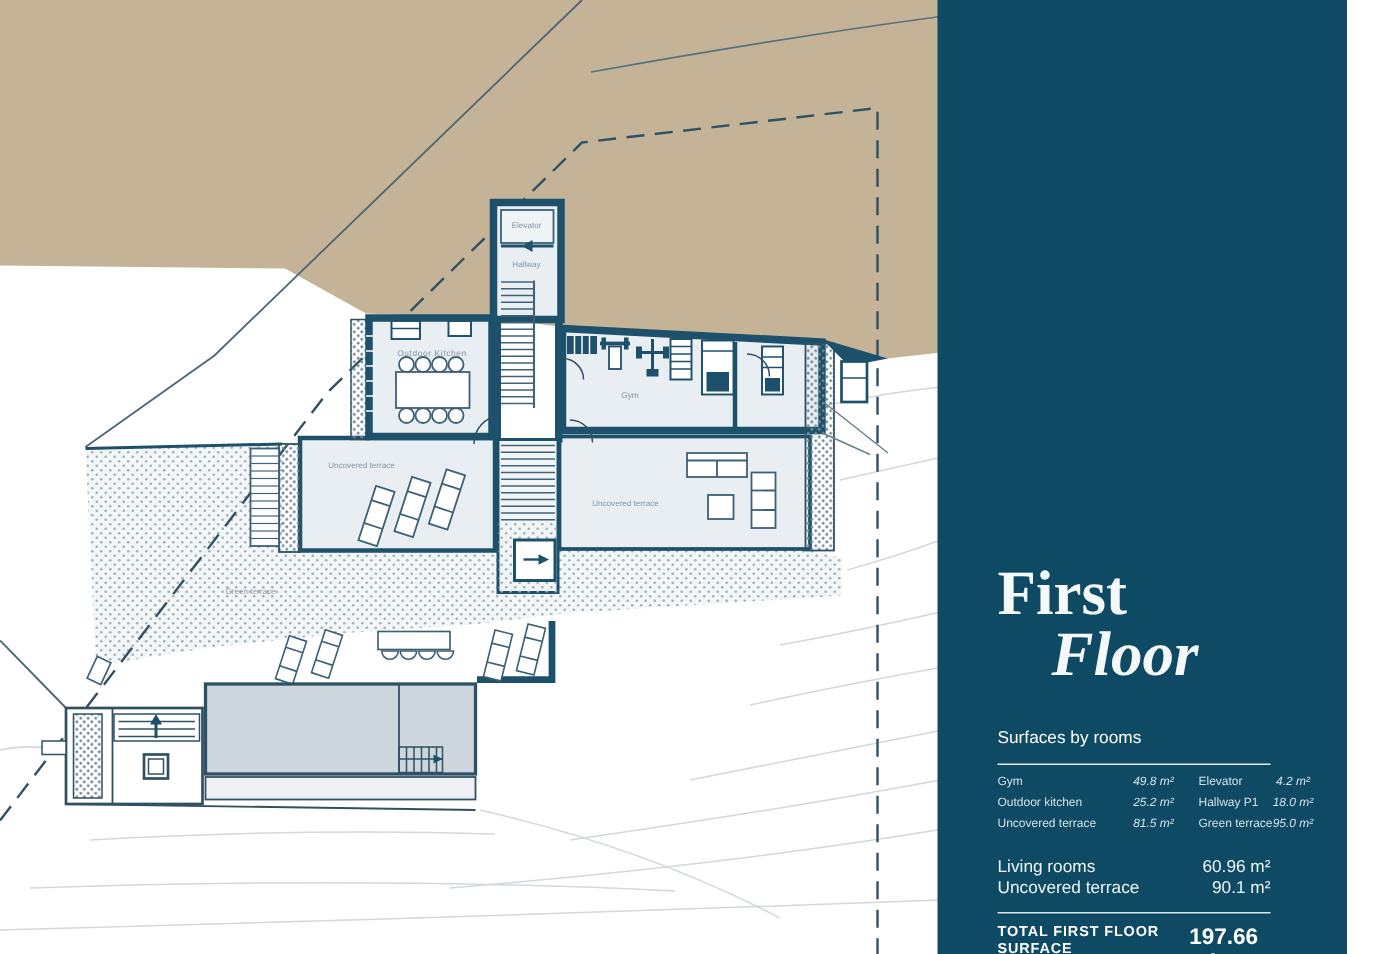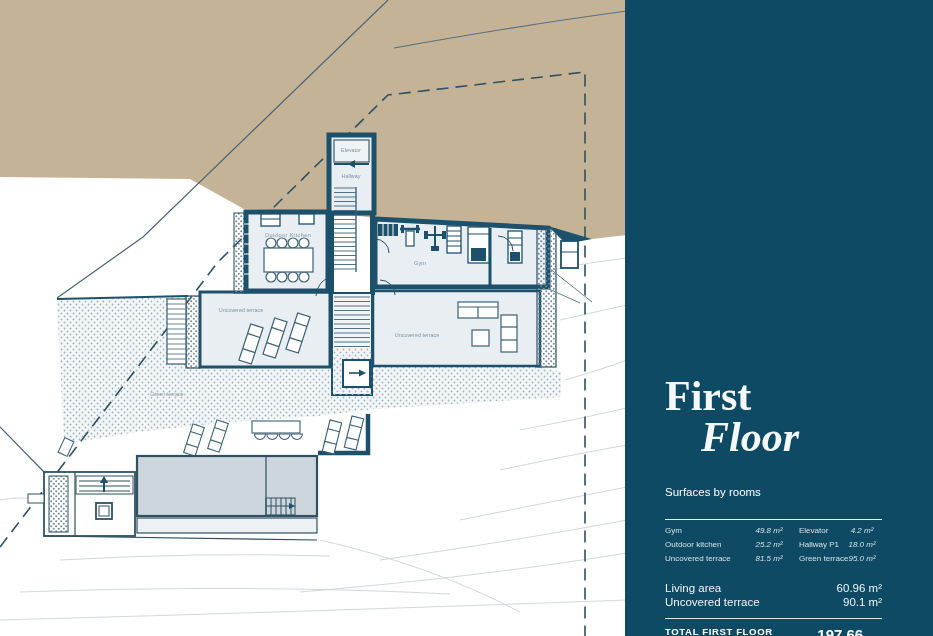--- a/index.html
+++ b/index.html
@@ -3,30 +3,30 @@
 <meta charset="utf-8">
 <style>
   html,body{margin:0;padding:0;}
   body{
     width:933px;height:636px;position:relative;overflow:hidden;
     background:#ffffff;font-family:"Liberation Sans",sans-serif;
   }
   #plan-svg{position:absolute;left:0;top:0;}
   
   .sidebar{
-    position:absolute;top:0;left:625px;width:308px;height:636px;
+    position:absolute;top:0;left:625px;width:273px;height:636px;
     background:#0e4a63;color:#f2f7f8;box-sizing:border-box;
     padding:348px 51px 0 40px;
   }
   .title{font-family:"Liberation Serif",serif;font-size:42px;line-height:41px;color:#f4f8f9;}
   .title .t2{font-style:italic;display:block;margin-left:36px;}
   .title .t1{display:block;}
   .surf-head{
     margin-top:17px;font-size:11.5px;font-weight:500;color:#ffffff;
-    padding-bottom:21px;border-bottom:1px solid rgba(255,255,255,.9);
+    padding-bottom:11px;border-bottom:1px solid rgba(255,255,255,.9);
   }
   .rooms-grid{
     margin-top:7px;display:grid;
     grid-template-columns:84px 36px 52px 38px;
     column-gap:2px;row-gap:6px;
     font-size:8px;color:#d3e0e7;line-height:8px;align-items:center;
   }
   .rooms-grid .val{text-align:center;white-space:nowrap;font-style:italic;}
   .rooms-grid .n2{padding-left:10px;white-space:nowrap;}
   .rooms-grid .n1{white-space:nowrap;}
@@ -359,21 +359,21 @@
     <span class="val">18.0 m²</span>
 
     <span class="n1">Uncovered terrace</span>
     <span class="val">81.5 m²</span>
     <span class="n2">Green terrace</span>
     <span class="val">95.0 m²</span>
   </div>
 
   <div class="summary">
     <div class="srow">
-      <span>Living area</span>
+      <span>Living rooms</span>
       <span>60.96 m²</span>
     </div>
     <div class="srow">
       <span>Uncovered terrace</span>
       <span>90.1 m²</span>
     </div>
   </div>
 
   <div class="total-divider"></div>
 

